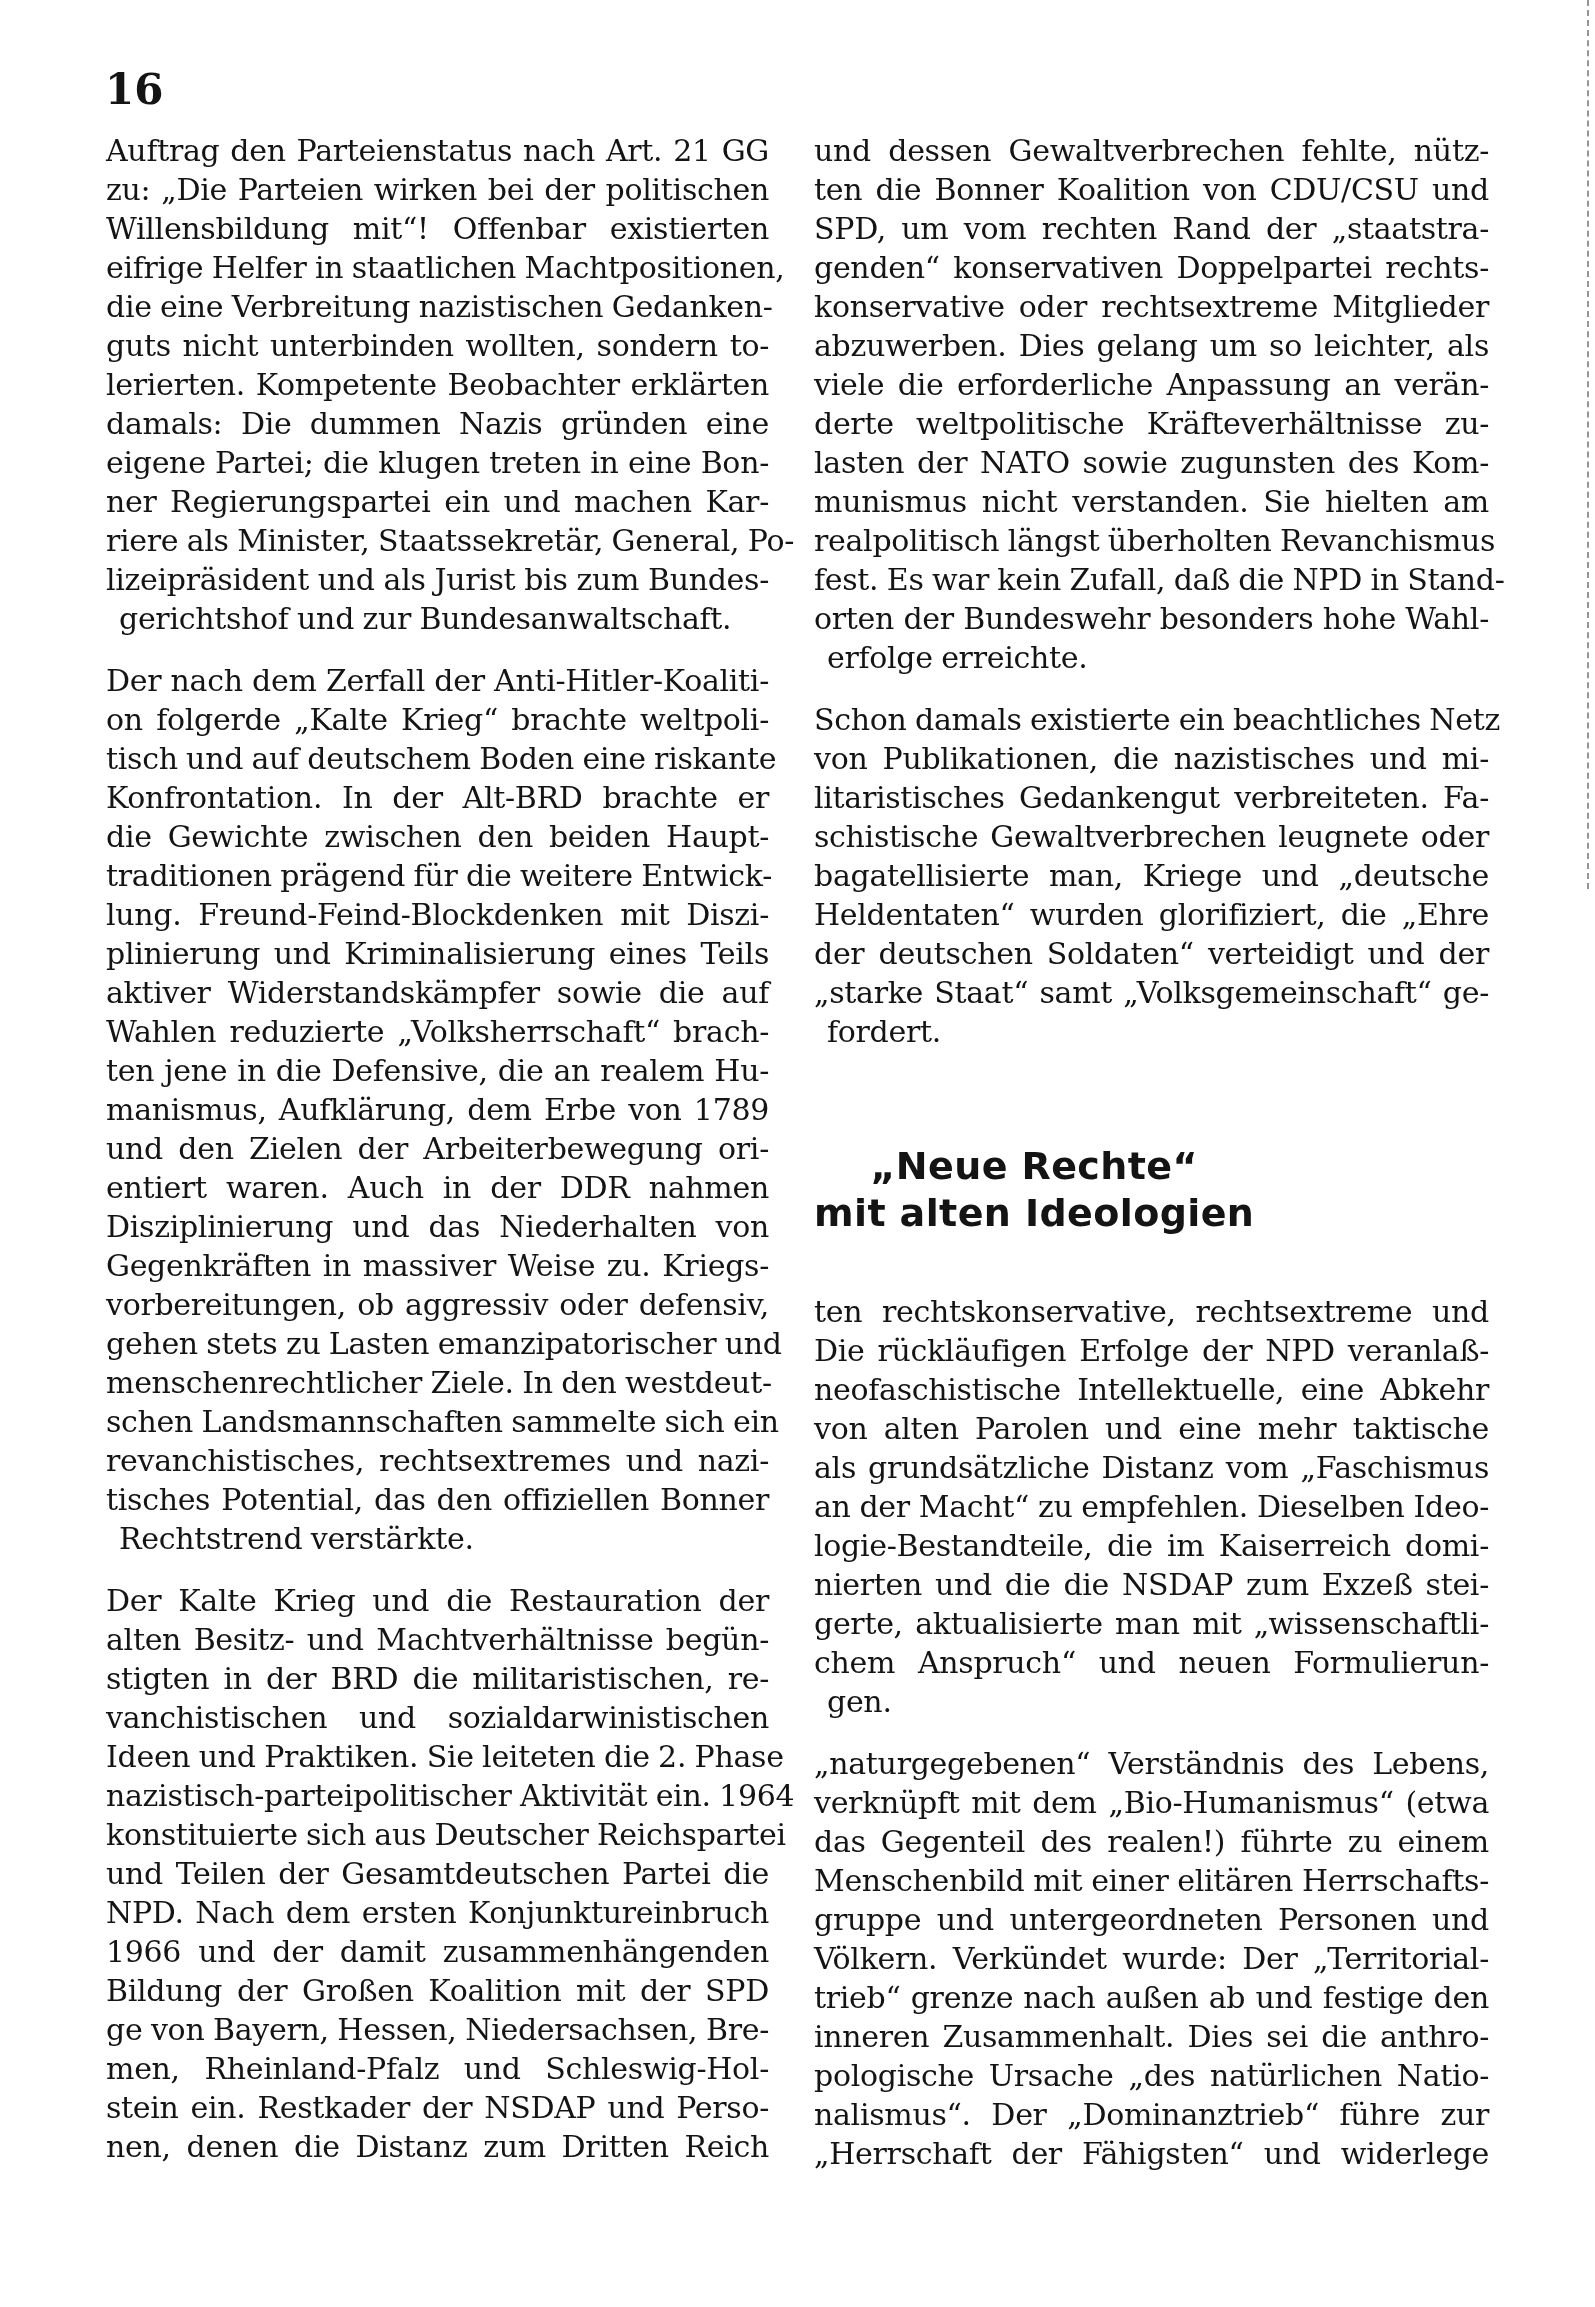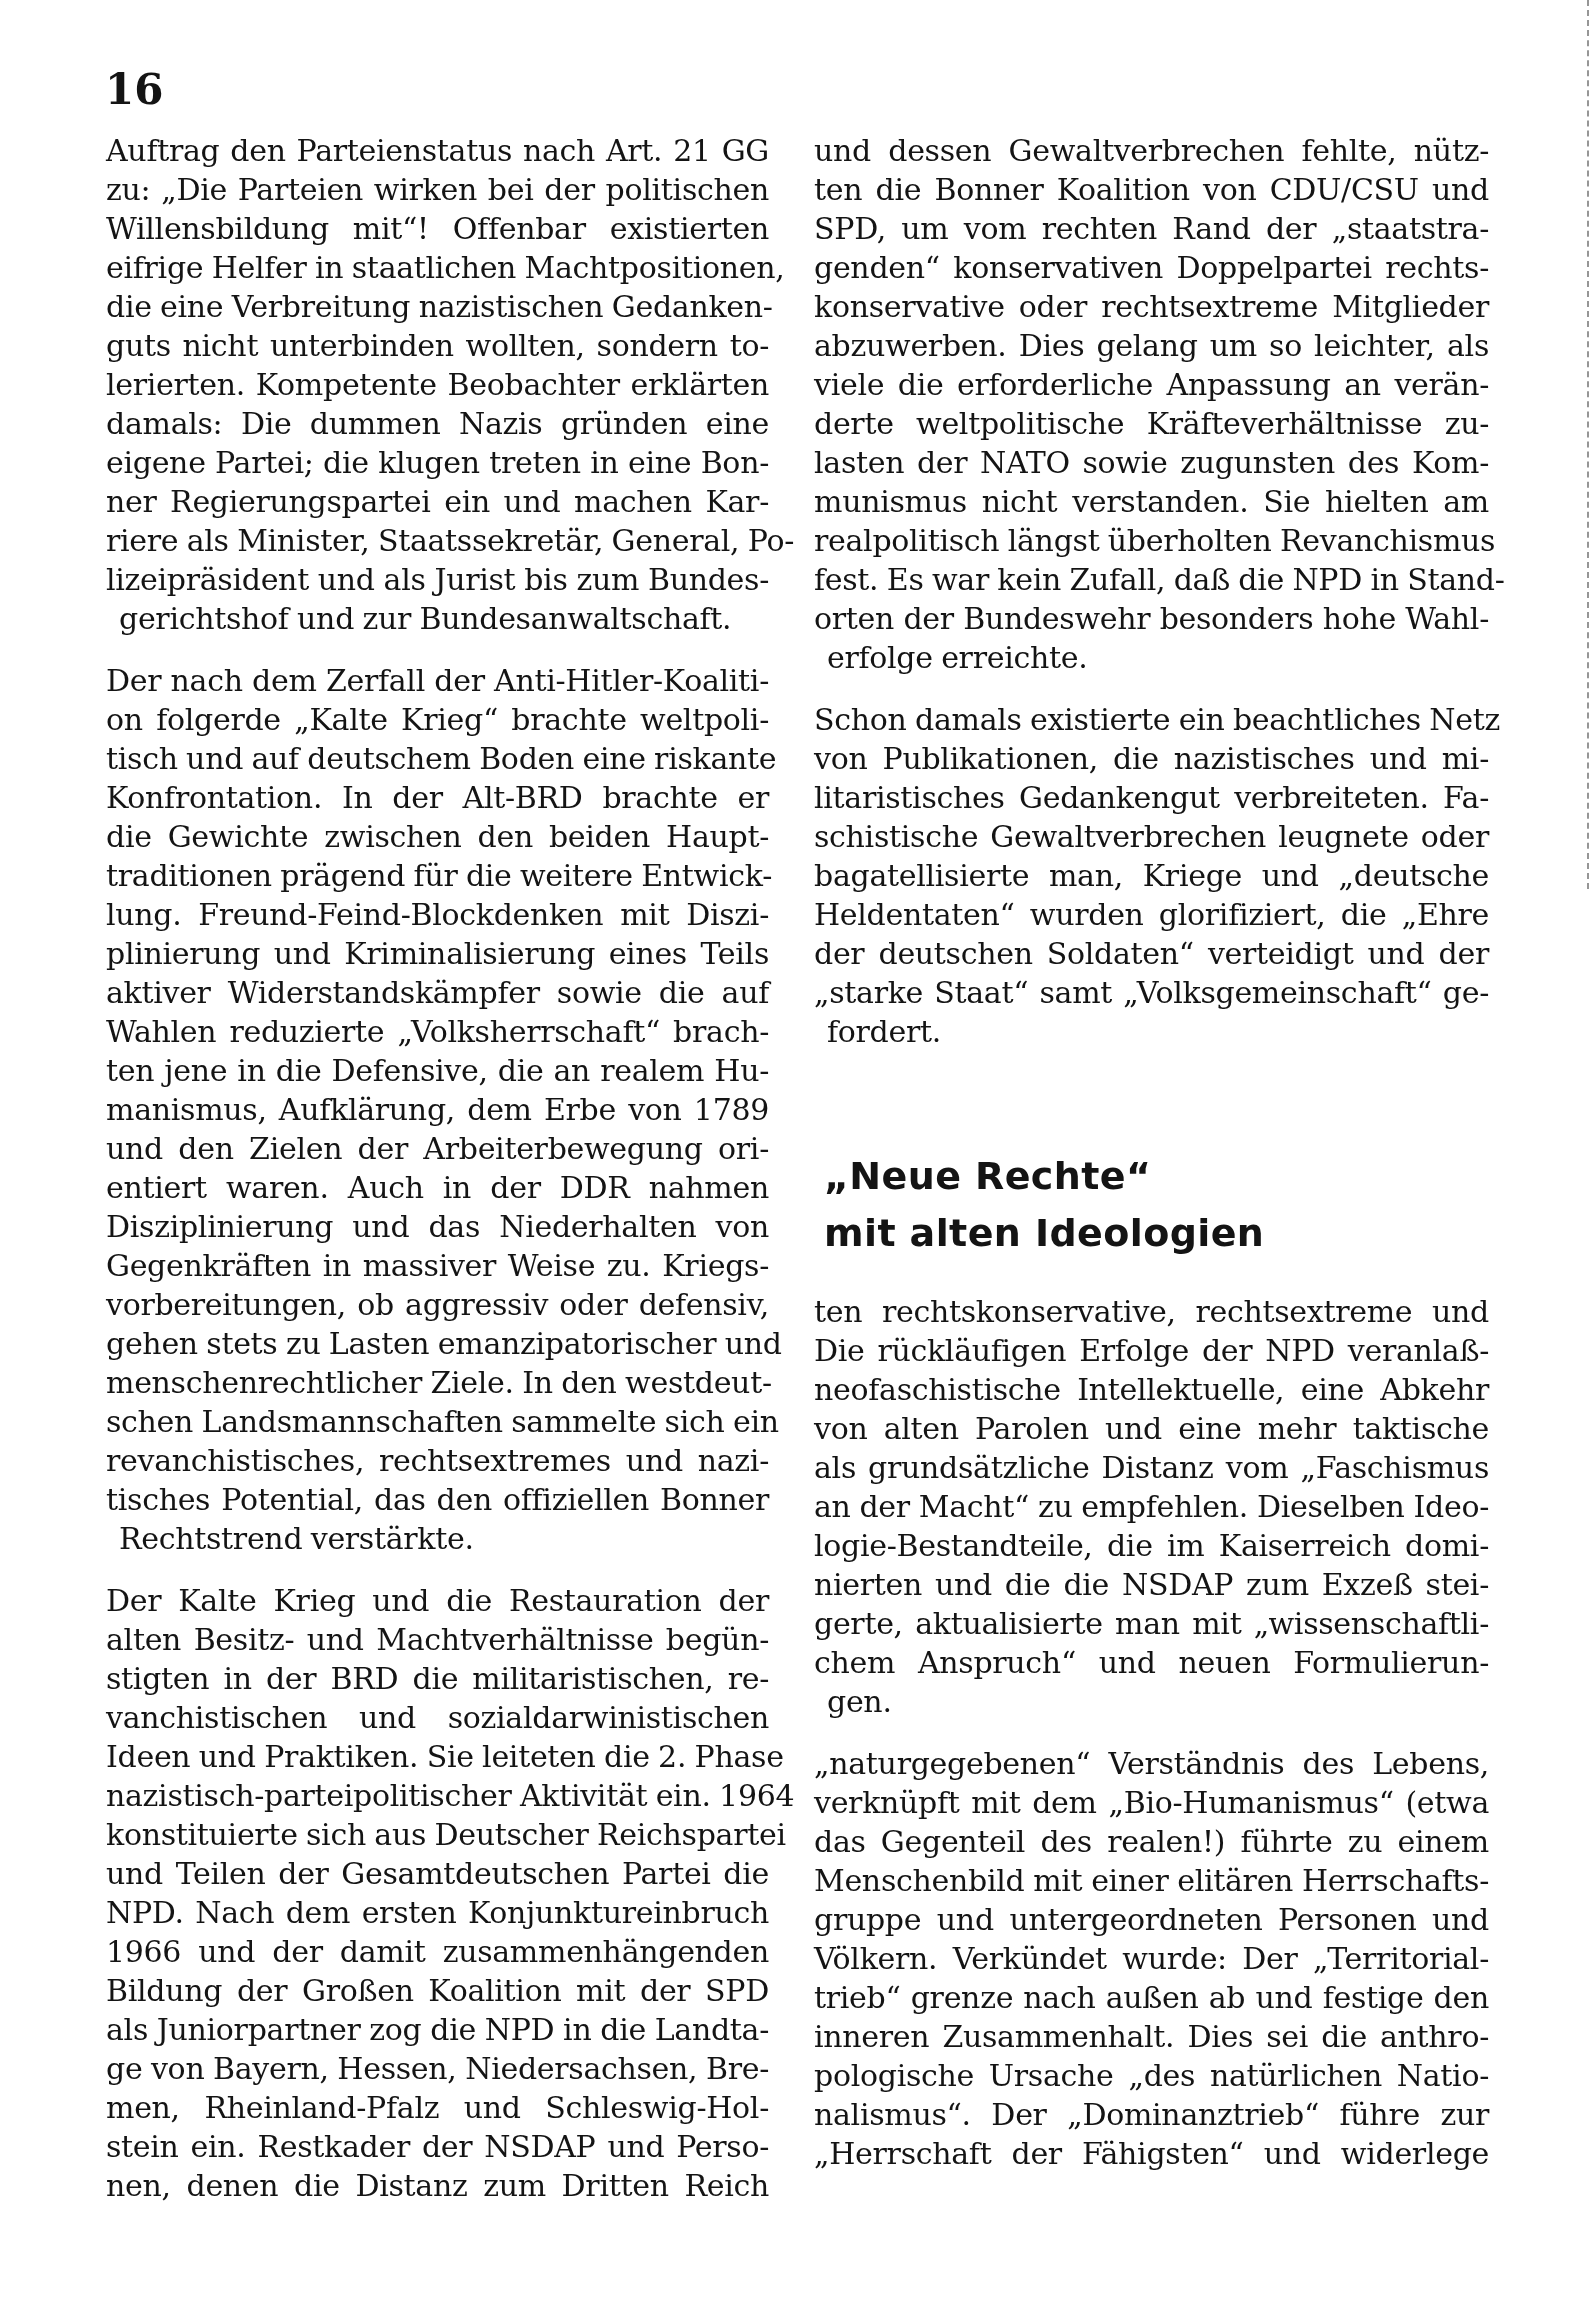--- a/index.html
+++ b/index.html
@@ -20,21 +20,21 @@
   .line {
     display: block; height: 39px; line-height: 39px;
     font-size: 30px; white-space: nowrap;
     text-align: justify; text-align-last: justify;
     letter-spacing: -0.3px; word-spacing: -0.8px;
   }
   .line.last { text-align-last: left; margin-left: 13px; }
   .heading {
     font-family: "DejaVu Sans", "Liberation Sans", sans-serif;
     font-weight: bold; font-size: 38px; line-height: 47px;
-    margin: 10px; letter-spacing: 0.4px;
+    margin: 0; letter-spacing: 0.4px; text-align: center;
   }
   .heading-block { position: absolute; left: 814px; top: 1143px; }
   .col-right-2 { position: absolute; left: 814px; top: 1292px; width: 675px; }
   .edge-line {
     position: absolute; left: 1587px; top: 0; width: 0; height: 889px;
     border-left: 2.5px dashed #6b6b6b; opacity: 0.7;
   }
 </style>
 </head>
 <body>
@@ -87,21 +87,20 @@
       <span class="line">alten Besitz- und Machtverhältnisse begün-</span>
       <span class="line">stigten in der BRD die militaristischen, re-</span>
       <span class="line">vanchistischen und sozialdarwinistischen</span>
       <span class="line">Ideen und Praktiken. Sie leiteten die 2. Phase</span>
       <span class="line">nazistisch-parteipolitischer Aktivität ein. 1964</span>
       <span class="line">konstituierte sich aus Deutscher Reichspartei</span>
       <span class="line">und Teilen der Gesamtdeutschen Partei die</span>
       <span class="line">NPD. Nach dem ersten Konjunktureinbruch</span>
       <span class="line">1966 und der damit zusammenhängenden</span>
       <span class="line">Bildung der Großen Koalition mit der SPD</span>
-      <span class="line">als Juniorpartner zog die NPD in die Landta-</span>
       <span class="line">ge von Bayern, Hessen, Niedersachsen, Bre-</span>
       <span class="line">men, Rheinland-Pfalz und Schleswig-Hol-</span>
       <span class="line">stein ein. Restkader der NSDAP und Perso-</span>
       <span class="line">nen, denen die Distanz zum Dritten Reich</span>
     </div>
 </div>
 
 <div class="column col-right">
   <div class="para">
       <span class="line">und dessen Gewaltverbrechen fehlte, nütz-</span>

